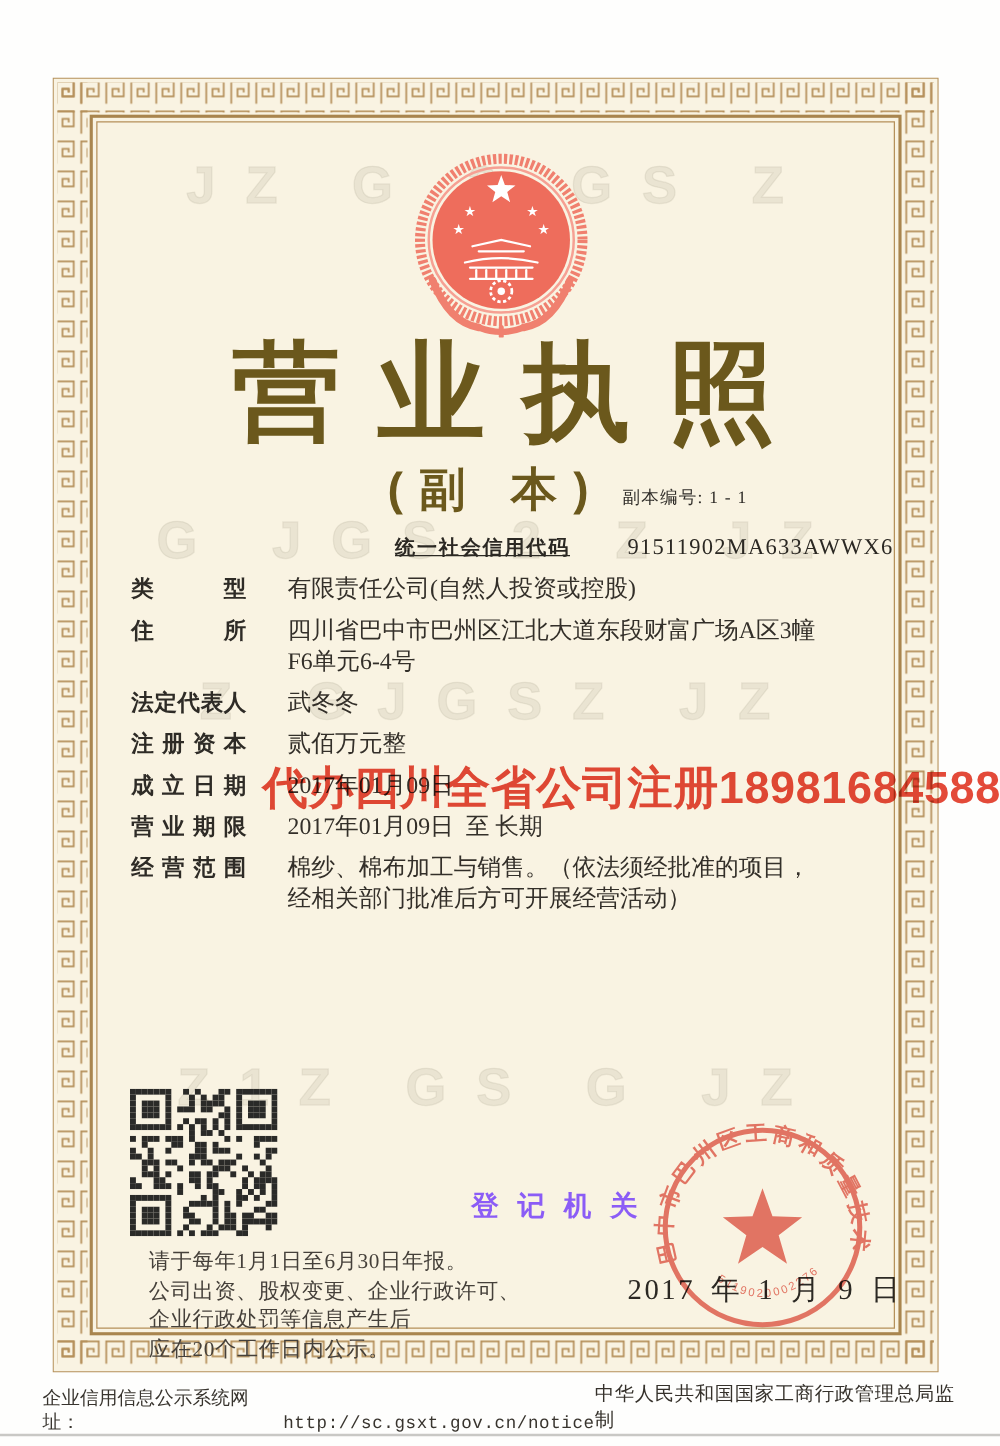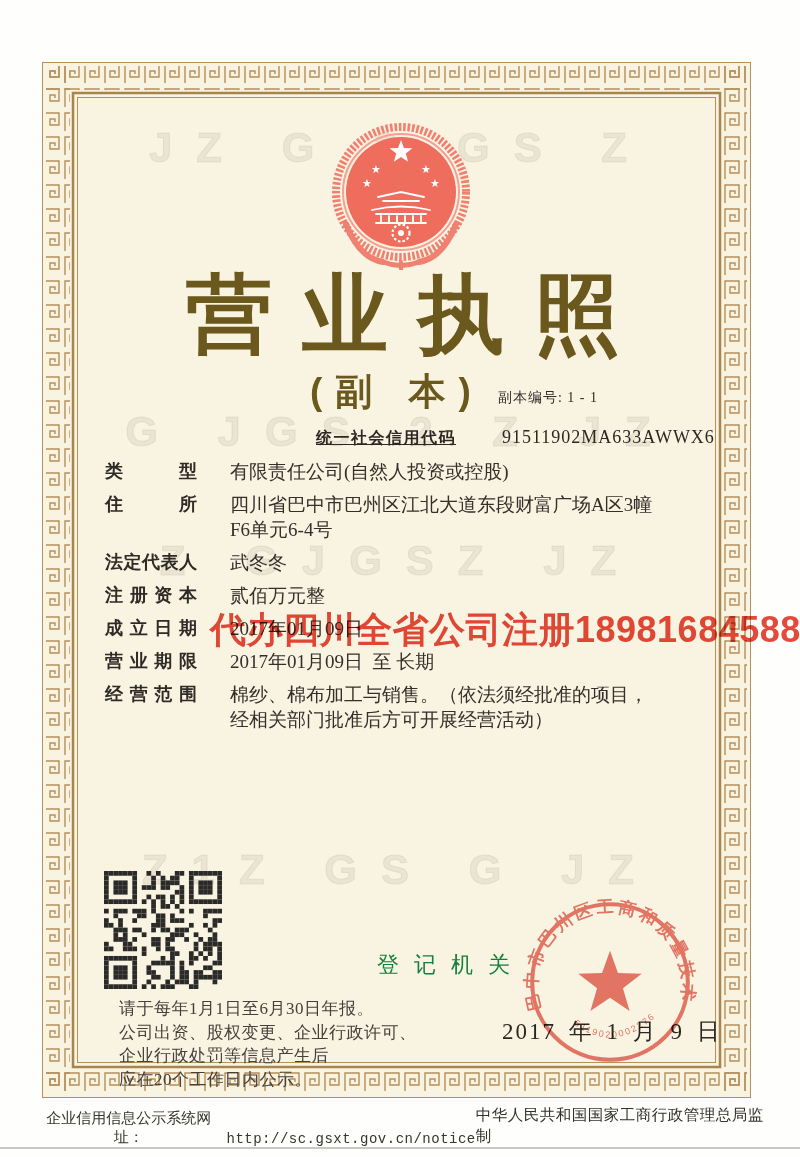--- a/index.html
+++ b/index.html
@@ -41,39 +41,39 @@
                  line-height:24px; text-align:justify; text-align-last:justify; margin-right:33px; }
   .field-value { font-size:19px; color:#332f29; line-height:25px; white-space:pre-wrap;
                  font-family:"Liberation Serif","DejaVu Serif",serif; width:427px; }
 
   .agent-red { position:absolute; left:210px; top:606px; z-index:6;
                font-size:36px; font-weight:700; color:#e23a28; opacity:.92;
                letter-spacing:0.5px; white-space:nowrap; mix-blend-mode:multiply; }
 
   .qr { position:absolute; left:104px; top:871px; width:118px; height:118px; }
 
-  .reg-label { position:absolute; left:377px; top:950px; font-size:22px; font-weight:400;
-               color:#15803d; letter-spacing:15px; white-space:nowrap; }
+  .reg-label { position:absolute; left:377px; top:950px; font-size:22px; font-weight:700;
+               color:#8b5cf6; letter-spacing:15px; white-space:nowrap; }
 
   .date { position:absolute; left:502px; top:1016px; z-index:4;
           font-size:23px; color:#2b2823; word-spacing:5px; letter-spacing:2px;
           font-family:"Liberation Serif","DejaVu Serif",serif; }
 
   .seal { position:absolute; left:514px; top:886px; width:192px; height:192px;
           opacity:.88; mix-blend-mode:multiply; z-index:7; }
 
   .notes { position:absolute; left:119px; top:997px; width:335px; }
   .note-line { font-size:17px; line-height:23.5px; color:#45403a; letter-spacing:0.5px;
                font-family:"Liberation Serif","DejaVu Serif",serif; }
 
   .footer { position:absolute; top:1105px; left:34px; width:742px;
             display:flex; justify-content:space-between; align-items:flex-end; }
   .footer-left { display:flex; align-items:flex-end; gap:3px; }
   .footer-left-label { font-size:15px; color:#38342e;
-                       font-family:"Liberation Serif","DejaVu Serif",serif;text-align:center; }
+                       font-family:"Liberation Serif","DejaVu Serif",serif; }
   .footer-left-url { font-size:14px; color:#38342e; letter-spacing:0.5px;
                      font-family:"Liberation Mono","DejaVu Sans Mono",monospace; }
   .footer-right { font-size:15.5px; color:#35312b; letter-spacing:0.5px;
                   font-family:"Liberation Serif","DejaVu Serif",serif; }
 
   .scan-edge { position:absolute; left:0; top:1147px; width:800px; height:2px;
                background:#c9c8c5; }
 </style>
 </head>
 <body>

